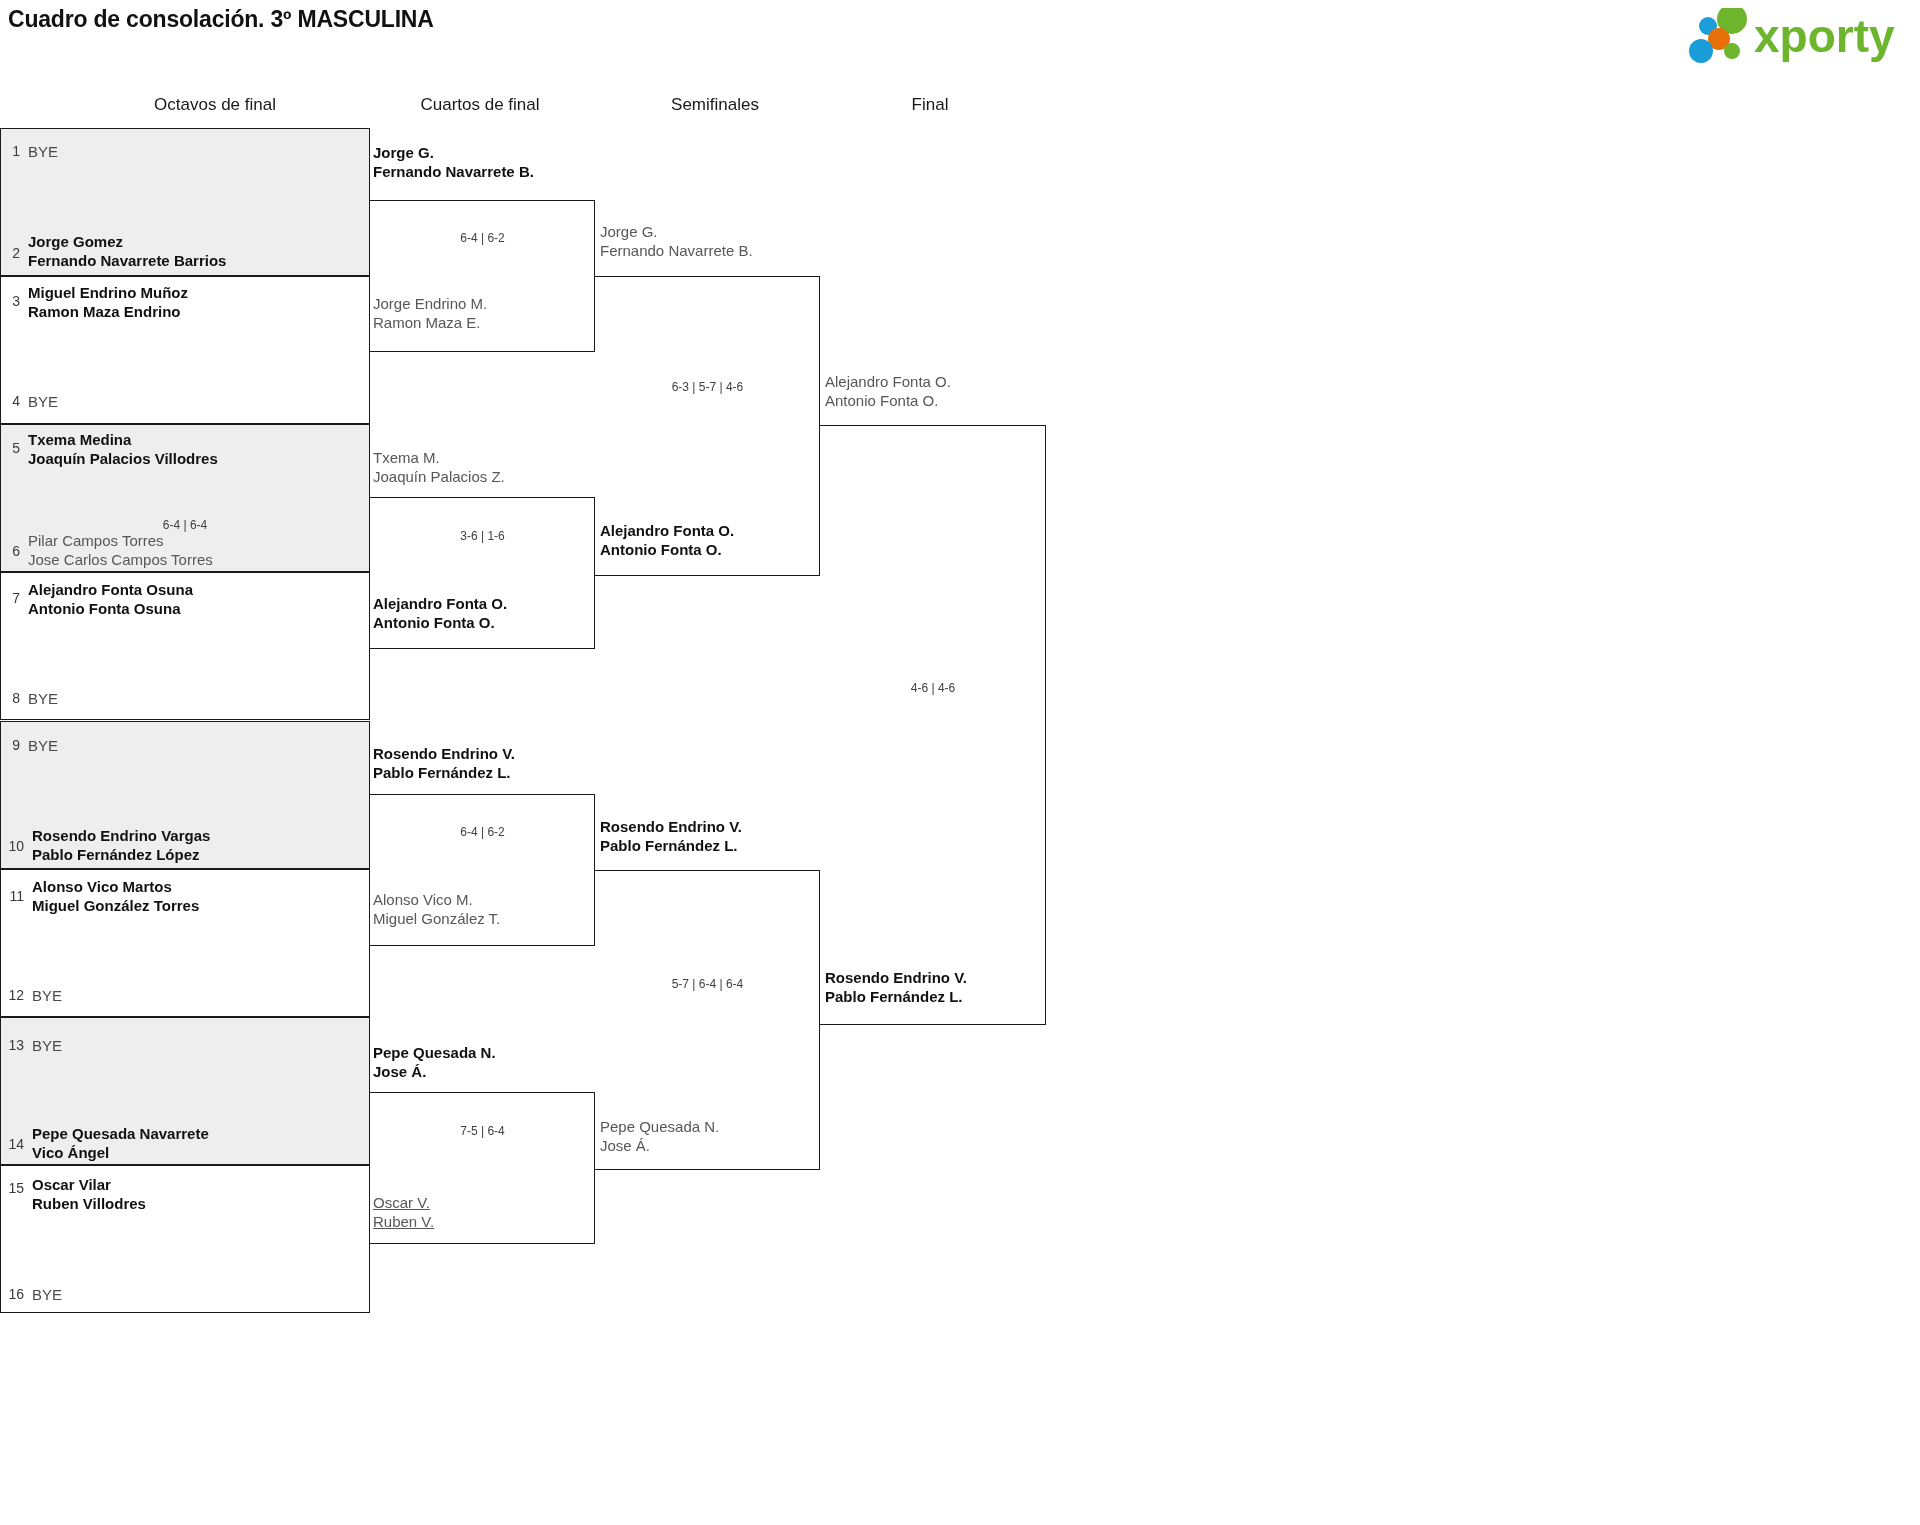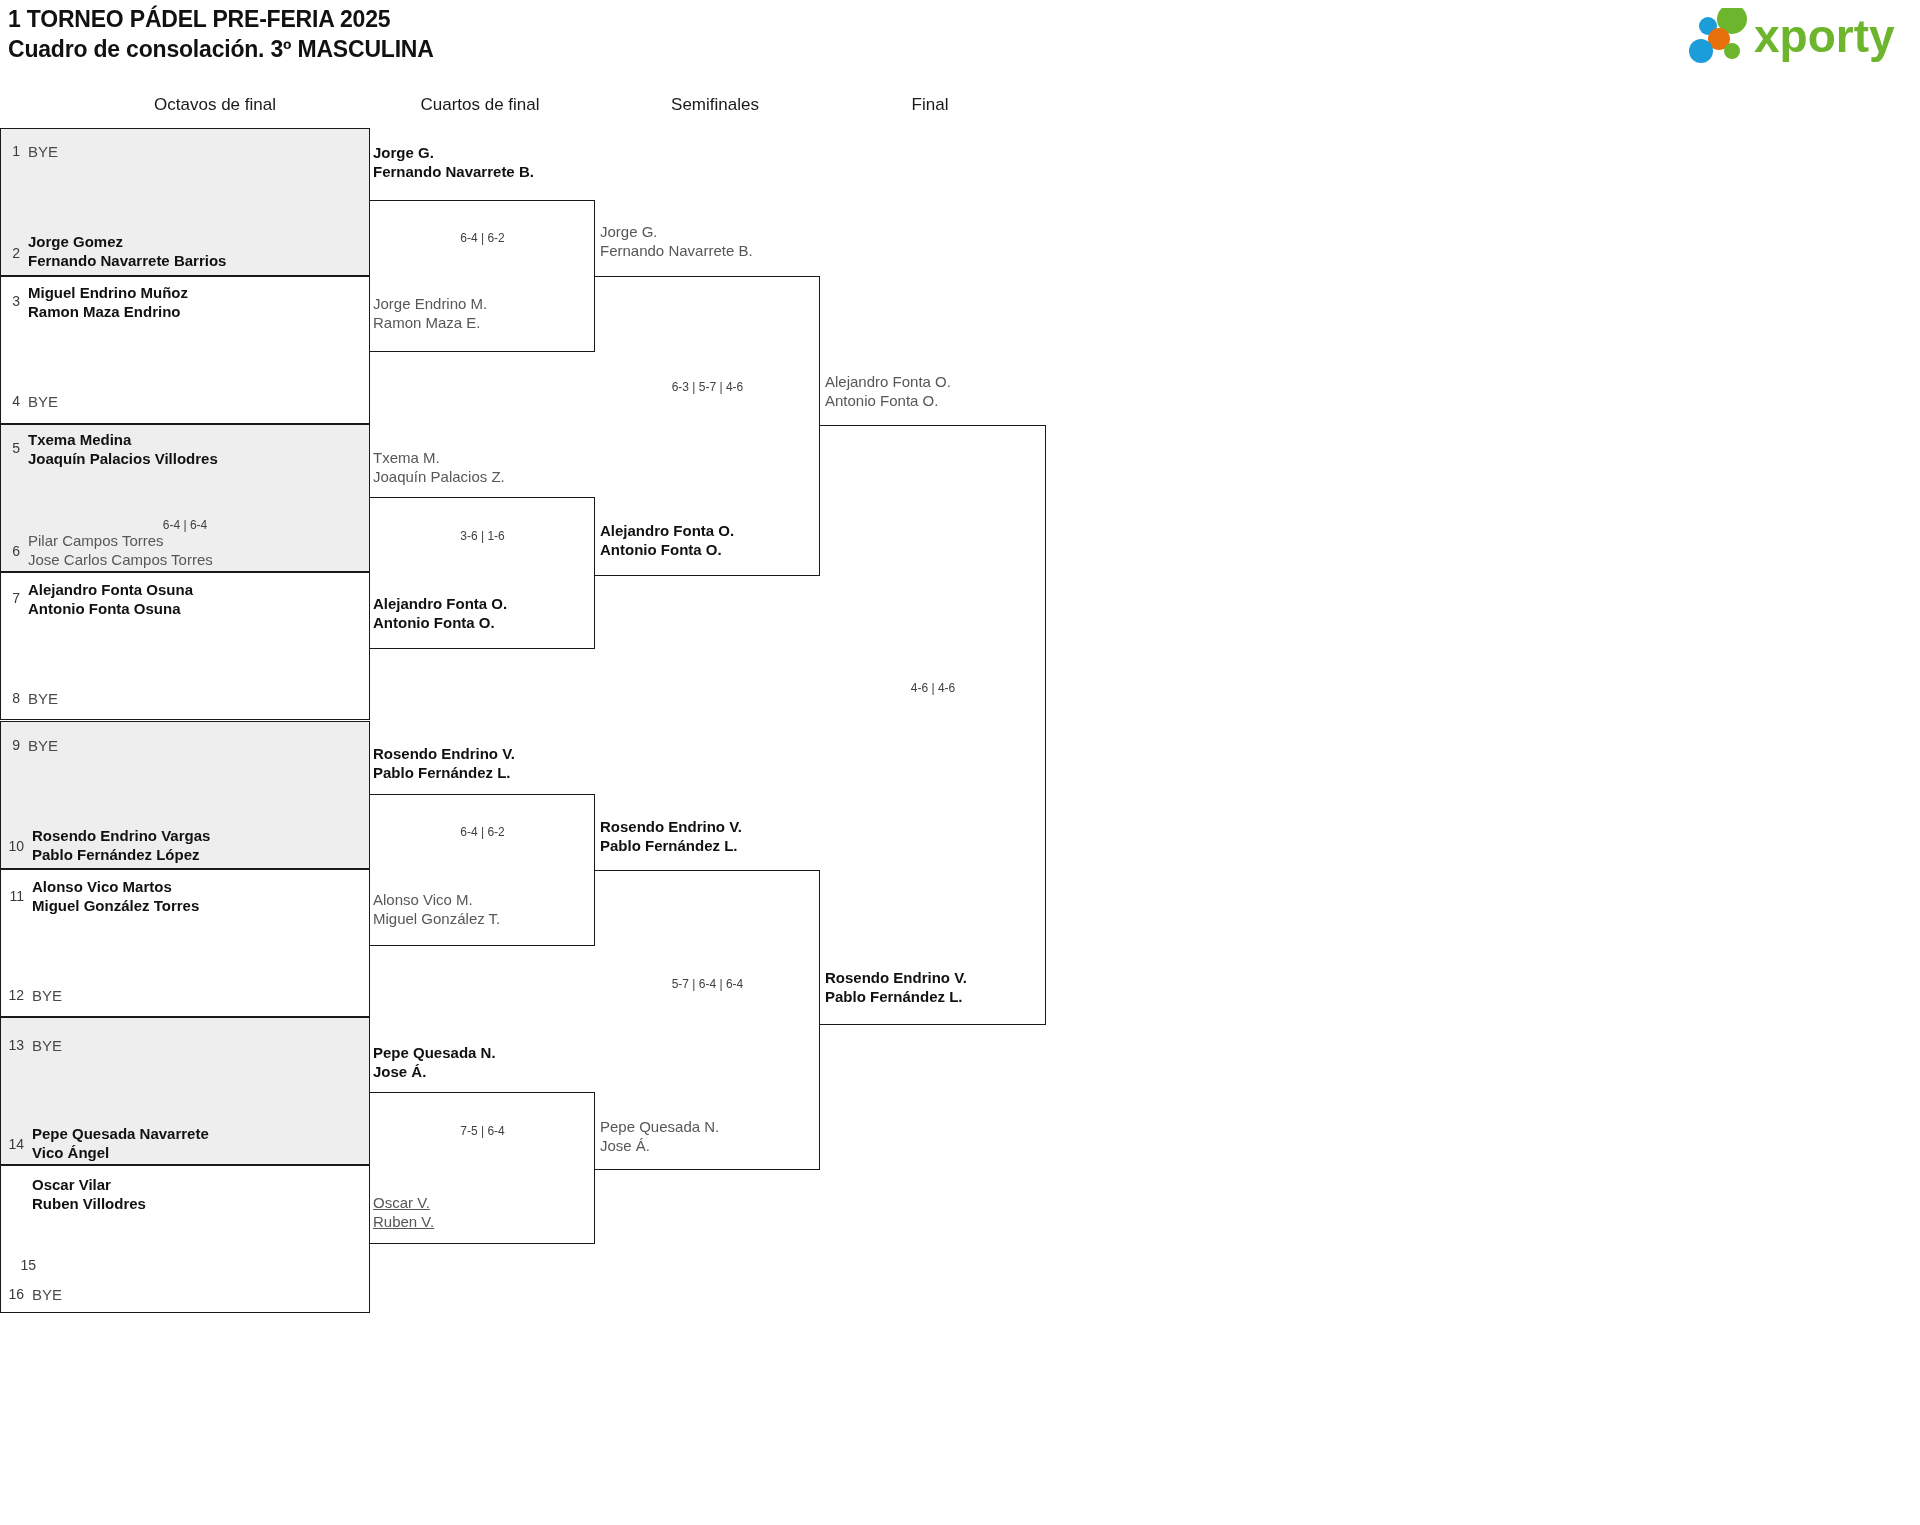--- a/index.html
+++ b/index.html
@@ -114,21 +114,20 @@
     white-space: nowrap;
     text-align: center;
   }
 </style>
 </head>
 <body>
 
 <div id="page">
 
   <div class="title-block">
-    <div class="title-line1">1 TORNEO PÁDEL PRE-FERIA 2025</div>
     <div class="title-line2">Cuadro de consolación. 3º MASCULINA</div>
   </div>
 
   <div class="logo">
     <svg width="230" height="56" viewBox="0 0 230 56" xmlns="http://www.w3.org/2000/svg">
       <g>
         <circle cx="38" cy="18" r="9" fill="#1b9dd9"></circle>
         <circle cx="62" cy="11" r="15" fill="#6cb52d"></circle>
         <circle cx="49" cy="31" r="11" fill="#e8700a"></circle>
         <circle cx="31" cy="43" r="12" fill="#1b9dd9"></circle>
@@ -229,21 +228,21 @@
   <div class="bye team" style="left:32px; top:1036px;">
       <span class="ln">BYE</span>
     </div>
 
   <div class="seed" style="left:0px; top:1136px; width:24px;">14</div>
   <div class="team win" style="left:32px; top:1124px;">
     <span class="ln">Pepe Quesada Navarrete</span>
       <span class="ln">Vico Ángel</span>
     </div>
 
-  <div class="seed" style="left:0px; top:1257px; width:24px;padding-left:12px;">15</div>
+  <div class="seed" style="left:0px; top:1180px; width:24px;">15</div>
   <div class="team win" style="left:32px; top:1175px;">
     <span class="ln">Oscar Vilar</span>
       <span class="ln">Ruben Villodres</span>
     </div>
 
   <div class="seed" style="left:0px; top:1286px; width:24px;">16</div>
   <div class="bye team" style="left:32px; top:1285px;">
       <span class="ln">BYE</span>
     </div>
 

